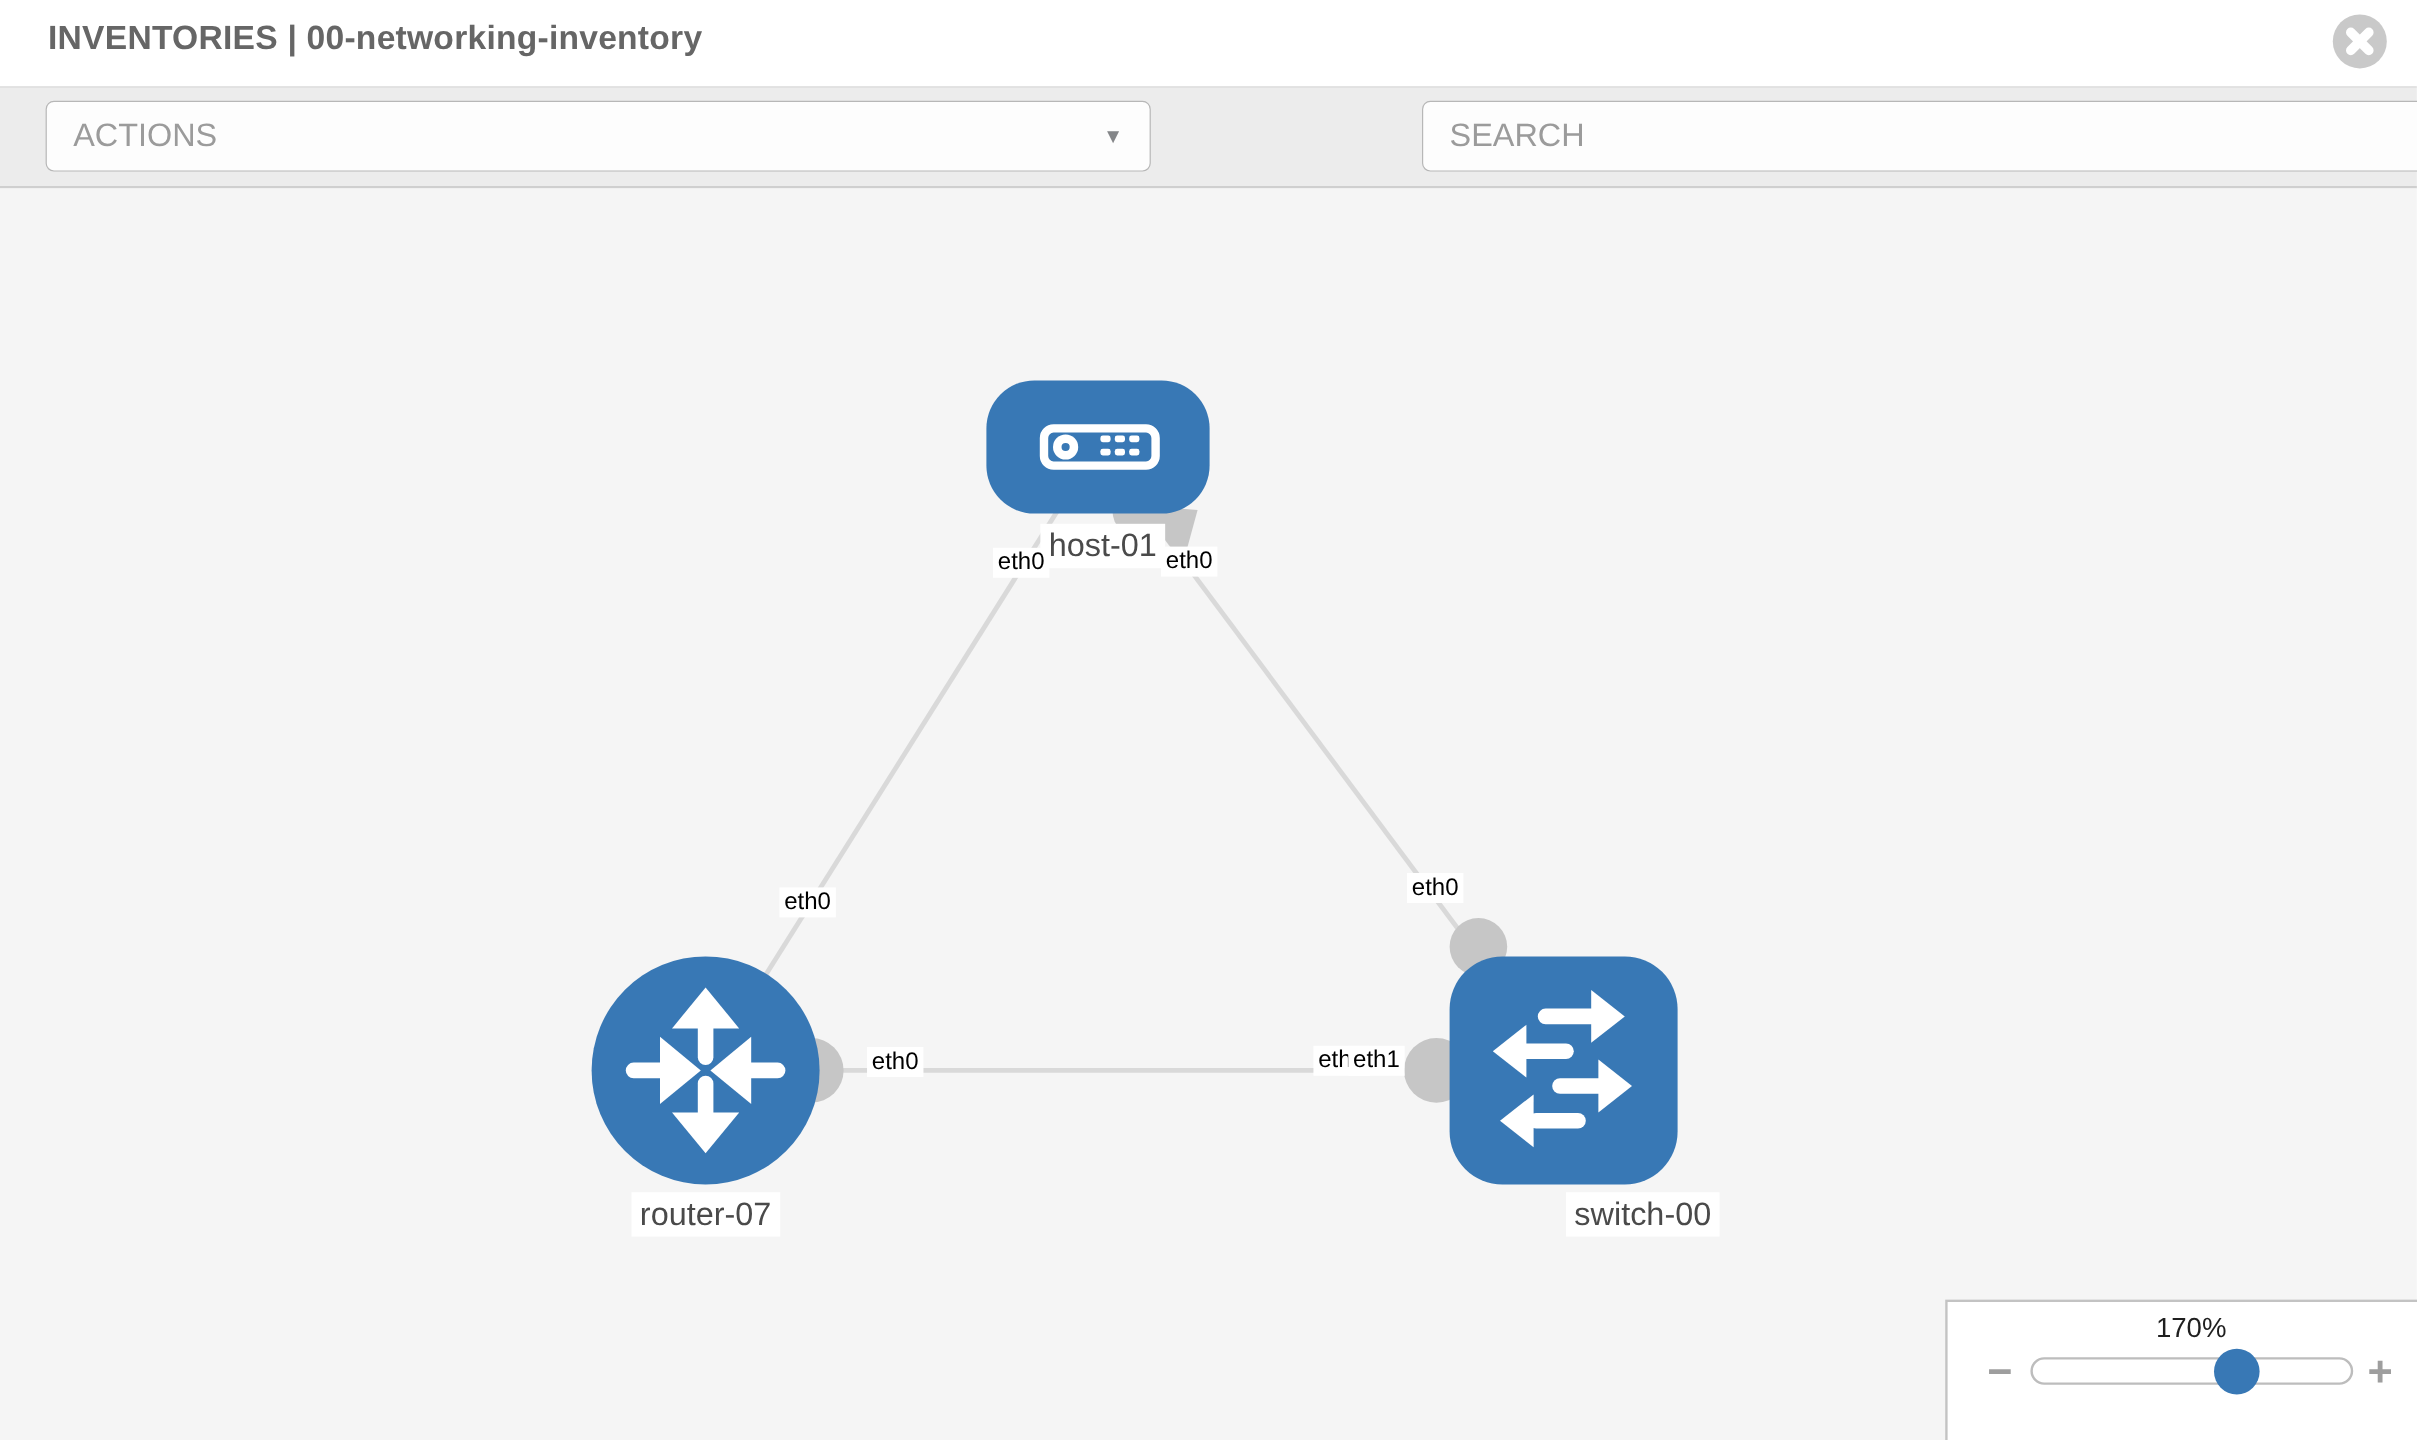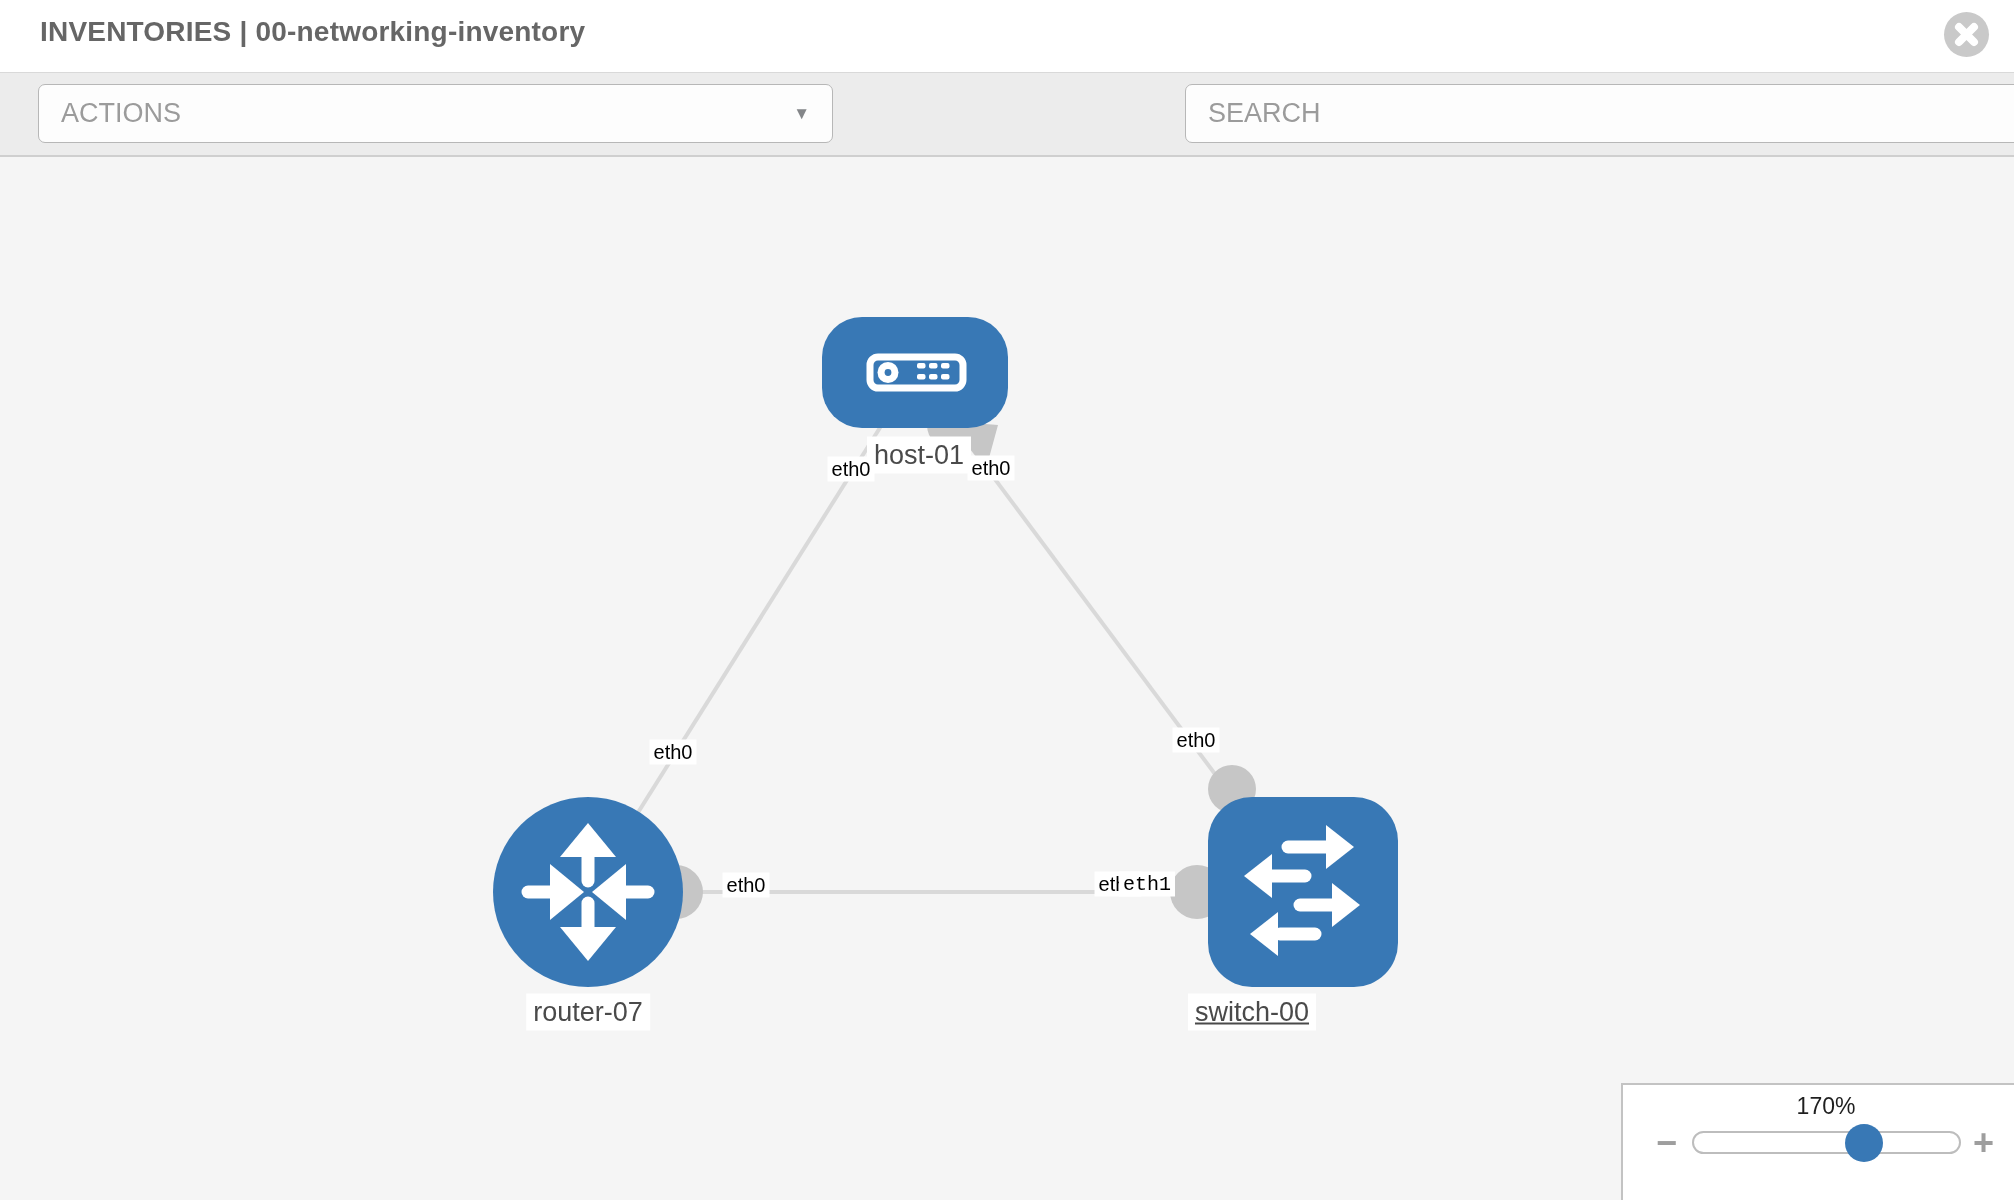--- a/index.html
+++ b/index.html
@@ -14,21 +14,21 @@
                border-radius:50%; background:#c9c9c9; cursor:pointer; }
 
   
   .toolbar { position:absolute; left:0; top:72px; width:2014px; height:85px;
              background:#ececec; border-top:1px solid #d9d9d9; border-bottom:2px solid #cfcfcf; }
   .fake-select { position:absolute; top:11px; height:59px; background:#fdfdfd;
                  border:1px solid #b7b7b7; border-radius:7px; display:flex; align-items:center;
                  padding:0 22px; font-size:27px; color:#9b9b9b; cursor:pointer; }
   .fake-select .caret { position:absolute; right:22px; top:50%; transform:translateY(-50%);
                         font-size:17px; color:#848689; }
-  .actions-select { left:38px; width:795px; }
+  .actions-select { left:38px; width:921px; }
   .search-select  { left:1185px; width:892px; }
   .tool-icon { position:absolute; top:97px; width:36px; height:36px; cursor:pointer; }
   .tool-icon svg { width:36px; height:36px; fill:#8b9298; }
   .wrench-btn { left:1050px; }
   .key-btn    { left:1118px; }
 
   
   .canvas { position:absolute; left:0; top:157px; width:2014px; height:1043px; background:#f5f5f5; }
   .canvas svg.topology { position:absolute; left:0; top:0; }
 
@@ -139,29 +139,29 @@
         <line x1="1300" y1="748" x2="1334" y2="748"></line>
         <polygon points="1360,748 1332,726 1332,770" stroke="none"></polygon>
         <line x1="1315" y1="777" x2="1280" y2="777"></line>
         <polygon points="1250,777 1278,755 1278,799" stroke="none"></polygon>
       </g>
     </g>
   </svg>
 
   <span class="node-label" style="left:919px;  top:298px;">host-01</span>
   <span class="node-label" style="left:588px;  top:855px;">router-07</span>
-  <span class="node-label" style="left:1252px; top:855px;text-decoration:underline;">switch-00</span>
+  <span class="node-label" style="left:1369px; top:855px;">switch-00</span>
 
   <span class="eth-label" style="left:851px;  top:312px;">eth0</span>
   <span class="eth-label" style="left:991px;  top:311px;">eth0</span>
   <span class="eth-label" style="left:673px;  top:595px;">eth0</span>
   <span class="eth-label" style="left:1196px; top:583px;">eth0</span>
   <span class="eth-label" style="left:746px;  top:728px;">eth0</span>
   <span class="eth-label" style="left:1118px; top:727px; z-index:1;">eth0</span>
-  <span class="eth-label" style="left:1147px; top:727px; z-index:2;font-family:Liberation Mono, monospace;">eth1</span>
+  <span class="eth-label" style="left:1147px; top:727px; z-index:2;">eth1</span>
 </div>
 
 <div class="zoom-panel">
   <div class="zoom-value">170%</div>
   <div class="zoom-minus">−</div>
   <div class="zoom-track">
     <div class="zoom-thumb" style="left: 64%;"></div>
   </div>
   <div class="zoom-plus">+</div>
 </div>

